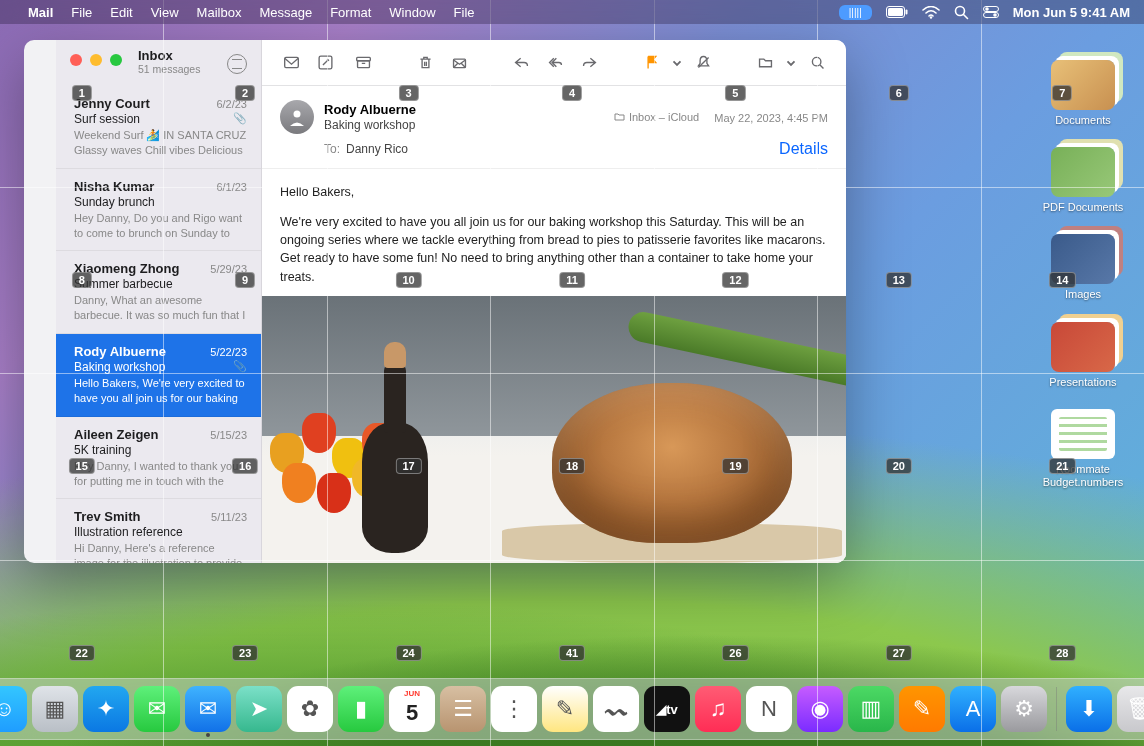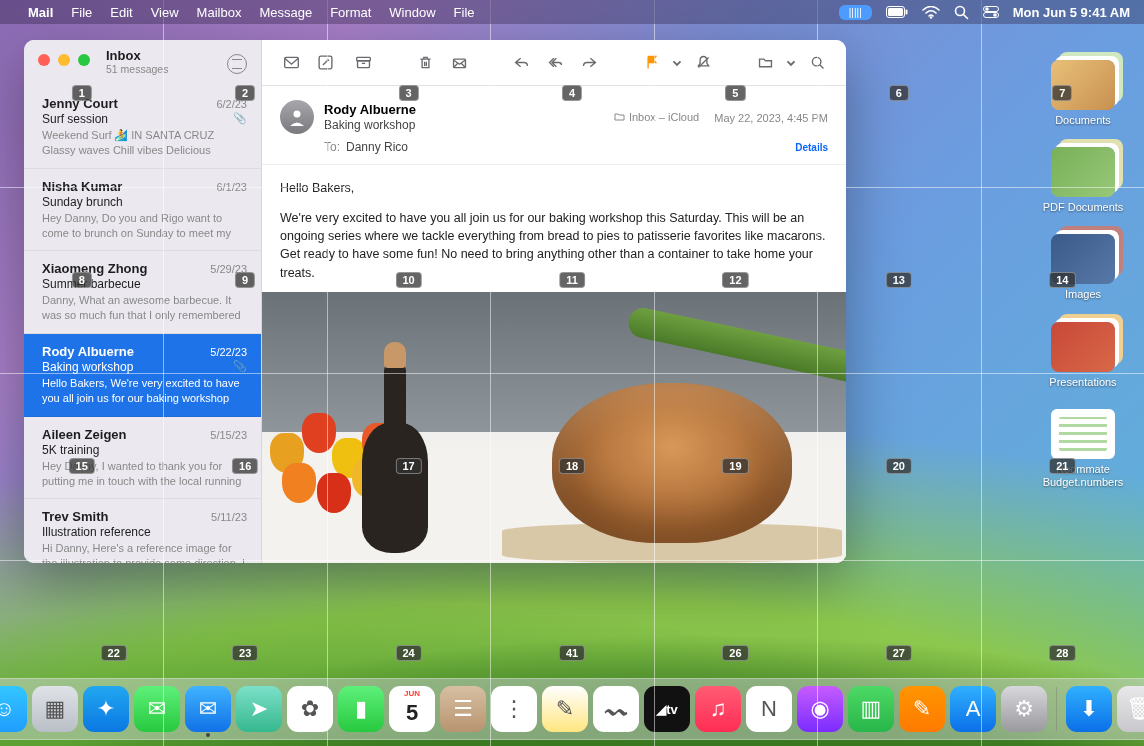--- a/index.html
+++ b/index.html
@@ -34,21 +34,21 @@
 .di .ficon { width: 64px; height: 50px; border-radius: 8px; margin-bottom: 4px; position: relative; }
 .di .ficon.thumb { background: linear-gradient(135deg,#e8c078,#c89050); box-shadow: 4px -4px 0 #fff, 8px -8px 0 #d0e8c0; }
 .di .ficon.thumb2 { background: linear-gradient(135deg,#3a5a8a,#5878a8); box-shadow: 4px -4px 0 #fff, 8px -8px 0 #c08080; }
 .di .ficon.thumb3 { background: linear-gradient(135deg,#78b058,#98c878); box-shadow: 4px -4px 0 #fff, 8px -8px 0 #e0e0b0; }
 .di .ficon.thumb4 { background: linear-gradient(135deg,#c84838,#d86848); box-shadow: 4px -4px 0 #fff, 8px -8px 0 #f0d090; }
 .di .ficon.sheet { background: #fff; border-radius: 6px; }
 .di .ficon.sheet::after { content:""; position:absolute; inset:8px; background: repeating-linear-gradient(0deg,#7ac060 0 3px, transparent 3px 8px); opacity:0.6; border-radius:2px; }
 .di .label { text-shadow: 0 1px 2px rgba(0,0,0,0.5); line-height: 1.2; font-weight: 500; }
 
 
-.mail { position: absolute; left: 24px; top: 40px; width: 822px; height: 523px; background: #f2f2f4; border-radius: 10px; box-shadow: 0 20px 60px rgba(0,0,0,0.35); z-index: 50; display: flex; overflow: hidden; }
+.mail { position: absolute; left: 24px; top: 40px; width: 822px; height: 523px; background: #f2f2f4; border-radius: 10px; box-shadow: 0 20px 60px rgba(0,0,0,0.35); z-index: 50; display: flex; overflow: hidden; padding-left: 32px; }
 .mail .sidebar { width: 256px; background: rgba(234,232,238,0.92); border-right: 1px solid #d8d6dc; display: flex; flex-direction: column; }
 .mail .sb-header { height: 46px; display: flex; align-items: flex-start; padding: 8px 14px 0; }
 .traffic { display: flex; gap: 8px; margin-right: 16px; margin-top: 6px; }
 .traffic span { width: 12px; height: 12px; border-radius: 50%; }
 .traffic .r { background:#ff5f57; } .traffic .y{ background:#febc2e; } .traffic .g{ background:#28c840; }
 .sb-title { font-weight: 700; font-size: 13px; color:#1d1d1f; }
 .sb-sub { font-size: 10.5px; color:#888; }
 .sb-filter { margin-left:auto; margin-top:6px; width:20px; height:20px; border:1.5px solid #888; border-radius:50%; position:relative; }
 .sb-filter::after { content:""; position:absolute; left:4px; right:4px; top:4px; bottom:4px; border-top:1.5px solid #888; border-bottom:1.5px solid #888; }
 .msglist { flex:1; overflow-y:auto; }
@@ -71,21 +71,21 @@
 .tgapL { flex:1; max-width:90px; }
 
 .mhead { padding: 14px 18px 10px; border-bottom: 1px solid #eee; }
 .mhead .line1 { display:flex; align-items:center; gap:10px; }
 .avatar { width:34px; height:34px; border-radius:50%; background: linear-gradient(180deg,#a8a8ac,#7a7a7e); display:flex; align-items:center; justify-content:center; color:#fff; }
 .mhead .from { font-weight:700; font-size:13px; }
 .mhead .subj { font-size:12px; color:#444; margin-top:1px; }
 .mhead .right { margin-left:auto; text-align:right; font-size:11px; color:#888; }
 .mhead .mailbox { display:inline-flex; align-items:center; gap:4px; margin-right: 12px; }
 .mhead .to { font-size:12px; color:#444; margin-top:6px; margin-left:44px; display:flex; align-items:center; }
-.mhead .to .details { margin-left:auto; color:#0a66ff; font-size:10px;font-weight:bold; }
+.mhead .to .details { margin-left:auto; color:#0a66ff; font-size:16px; }
 
 .mbody { padding: 14px 18px 0; font-size:12.5px; color:#222; line-height:1.45; flex:1; display:flex; flex-direction:column; overflow:hidden; }
 .mbody .greet { margin-bottom: 12px; }
 .mbody .para { margin-bottom: 10px; }
 .inlineimg { flex:1; margin: 0 -18px; background: linear-gradient(180deg,#8a9095 0%, #c7cbce 25%, #e9ebec 40%, #f4f2ee 60%); position:relative; overflow:hidden; }
 .inlineimg .counter { position:absolute; left:0; right:0; top:0; height:140px; background: linear-gradient(180deg,#6a7278 0%,#8f969b 100%); }
 .inlineimg .board { position:absolute; left:240px; bottom:0; width:340px; height:40px; background:#d9c8a8; border-radius:50%/20%; }
 .inlineimg .bread { position:absolute; left:290px; bottom:20px; width:240px; height:160px; background: radial-gradient(ellipse at 50% 40%, #d89858 0%, #b87840 40%, #8a5428 80%); border-radius: 48% 48% 44% 44%; box-shadow: inset 0 -20px 40px rgba(80,40,10,0.4), inset 0 10px 30px rgba(255,220,180,0.3); }
 .inlineimg .bottle { position:absolute; left:90px; bottom:10px; width:86px; height:220px; }
 .inlineimg .bottle .body { position:absolute; bottom:0; left:10px; width:66px; height:130px; background:#2a2420; border-radius: 40% 40% 45% 45% / 30% 30% 20% 20%; }
@@ -411,21 +411,21 @@
     <div class="cell-num" style="left: 735.429px; top: 279.75px;">12</div>
     <div class="cell-num" style="left: 898.857px; top: 279.75px;">13</div>
     <div class="cell-num" style="left: 1062.29px; top: 279.75px;">14</div>
     <div class="cell-num" style="left: 81.7143px; top: 466.25px;">15</div>
     <div class="cell-num" style="left: 245.143px; top: 466.25px;">16</div>
     <div class="cell-num" style="left: 408.571px; top: 466.25px;">17</div>
     <div class="cell-num" style="left: 572px; top: 466.25px;">18</div>
     <div class="cell-num" style="left: 735.429px; top: 466.25px; padding-left: 6px;">19</div>
     <div class="cell-num" style="left: 898.857px; top: 466.25px;">20</div>
     <div class="cell-num" style="left: 1062.29px; top: 466.25px;">21</div>
-    <div class="cell-num" style="left: 81.7143px; top: 652.75px; margin-left: 32px;">22</div>
+    <div class="cell-num" style="left: 81.7143px; top: 652.75px;">22</div>
     <div class="cell-num" style="left: 245.143px; top: 652.75px;">23</div>
     <div class="cell-num" style="left: 408.571px; top: 652.75px;">24</div>
     <div class="cell-num" style="left: 572px; top: 652.75px;">41</div>
     <div class="cell-num" style="left: 735.429px; top: 652.75px;">26</div>
     <div class="cell-num" style="left: 898.857px; top: 652.75px;">27</div>
     <div class="cell-num" style="left: 1062.29px; top: 652.75px;">28</div>
   </div>
 
 <div class="dock" id="dock">
     <div class="dicon" style="background: linear-gradient(rgb(51, 198, 255), rgb(31, 157, 255));">☺</div>

